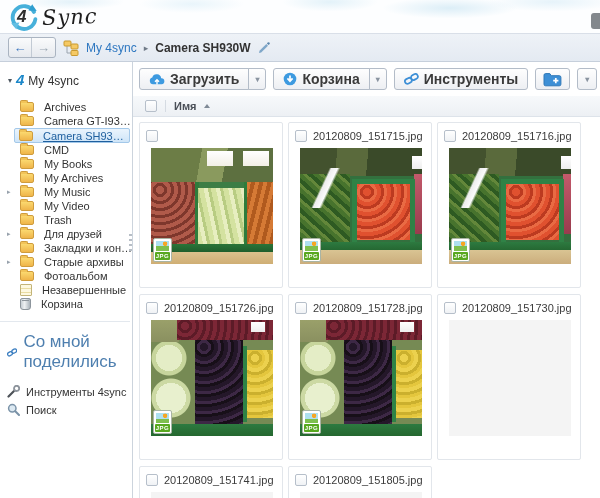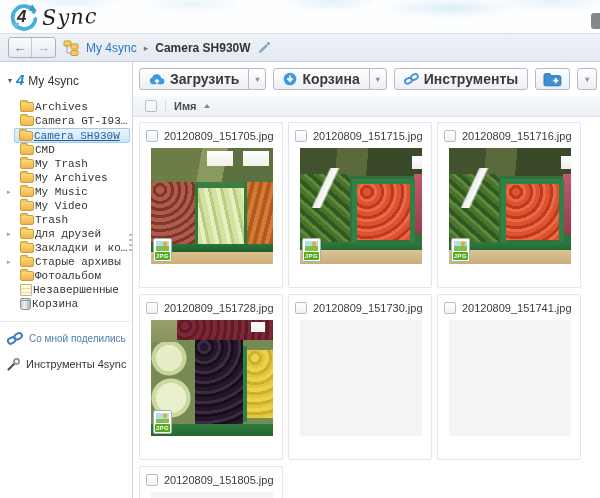--- a/index.html
+++ b/index.html
@@ -43,39 +43,39 @@
            position:relative;background:#fff;box-sizing:border-box;}
   .sidebar::after{content:"";position:absolute;right:0;top:172px;width:3px;height:20px;
            background:repeating-linear-gradient(#b7bec6 0 2px,transparent 2px 5px);}
   .root-row{display:flex;align-items:center;gap:4px;padding-left:8px;font-size:12px;color:#333;cursor:pointer;}
   .root-tri{font-size:8px;color:#4c565f;}
   .root-four{color:#1b87c9;font-weight:bold;font-style:italic;font-size:15px;margin-top:-2px;}
   .tree{list-style:none;margin:12px 0 0;padding:0;}
   .titem{height:14px;display:flex;align-items:center;padding-left:20px;font-size:11px;color:#333;
          position:relative;cursor:pointer;white-space:nowrap;}
   .exp{position:absolute;left:7px;font-size:7px;color:#98a2ad;}
-  .tlabel{margin-left:1px;overflow:hidden;text-overflow:ellipsis;font-family:Liberation Mono, monospace;}
+  .tlabel{margin-left:10px;overflow:hidden;text-overflow:ellipsis;}
   .titem.sel{background:linear-gradient(#eaf4fd,#cfe5f8);border:1px solid #a3c8e9;border-radius:2px;
              margin:0 2px 0 14px;padding-left:4px;height:15px;box-sizing:border-box;}
   .titem.sel .tlabel{color:#1e5f9e;text-decoration:underline;}
   .fico{flex:none;display:inline-block;}
   .fico.folder{width:14px;height:10px;background:linear-gradient(#fbd96f,#efb54a);
                border:1px solid #cf9c3d;border-radius:1px 2px 2px 2px;position:relative;box-sizing:border-box;}
   .fico.folder::before{content:"";position:absolute;top:-3px;left:-1px;width:6px;height:2px;
                background:#f2c459;border:1px solid #cf9c3d;border-bottom:none;border-radius:2px 2px 0 0;}
   .fico.notes{width:12px;height:12px;background:
                linear-gradient(#fdf8e0 0 3px,#e9dca2 3px 4px,#fdf8e0 4px 7px,#e9dca2 7px 8px,#fdf8e0 8px),
                #fdf8e0;border:1px solid #c3b479;border-radius:1px;box-sizing:border-box;}
   .fico.bin{width:11px;height:12px;background:linear-gradient(90deg,#c7ced4,#eef1f3 40%,#a9b2ba);
             border:1px solid #8d959c;border-radius:2px 2px 3px 3px;position:relative;box-sizing:border-box;}
   .fico.bin::before{content:"";position:absolute;top:1px;left:1px;right:1px;height:1px;background:#8d959c;}
   .shared-row{margin:10px 2px 0 0;border-top:1px solid #e3e8ee;padding:10px 0 0 7px;
-              display:flex;align-items:center;gap:6px;color:#4e7faf;font-size:10px;cursor:pointer;}
+              display:flex;align-items:center;gap:6px;color:#4e7faf;font-size:17px;cursor:pointer;}
   .tools{margin-top:13px;padding-left:7px;display:flex;flex-direction:column;gap:5px;}
-  .tool-row{display:flex;gap:6px;font-size:11px;color:#333;cursor:pointer;}
+  .tool-row{display:flex;align-items:center;gap:6px;font-size:11px;color:#333;cursor:pointer;}
 
   
   .content{flex:1;min-width:0;display:flex;flex-direction:column;overflow:hidden;background:#fff;}
   .toolbar{height:34px;flex:none;display:flex;align-items:center;gap:7px;padding:0 6px;}
   .tbgroup{display:flex;}
   .btn{display:inline-flex;align-items:center;gap:5px;height:22px;padding:0 9px;
        border:1px solid #b3bcc8;border-radius:3px;background:linear-gradient(#fefefe,#edeff3);
        font-size:14px;font-weight:bold;color:#3a3a3a;cursor:pointer;font-family:inherit;}
   .btn.main{border-radius:3px 0 0 3px;}
   .btn.caret{border-radius:0 3px 3px 0;margin-left:-1px;padding:0 6px;color:#8a94a0;font-size:8px;}
@@ -207,21 +207,21 @@
         <li class="titem sel">
           <span class="fico folder"></span>
           <span class="tlabel">Camera SH930W</span>
           </li>
         <li class="titem">
           <span class="fico folder"></span>
           <span class="tlabel">CMD</span>
           </li>
         <li class="titem">
           <span class="fico folder"></span>
-          <span class="tlabel">My Trash</span>
+          <span class="tlabel">My Books</span>
           </li>
         <li class="titem">
           <span class="fico folder"></span>
           <span class="tlabel">My Archives</span>
           </li>
         <li class="titem">
           <span class="exp">▸</span>
           <span class="fico folder"></span>
           <span class="tlabel">My Music</span>
           </li>
@@ -269,20 +269,27 @@
         </svg>
         <span>Со мной поделились</span>
       </div>
       <div class="tools">
         <div class="tool-row">
           <svg class="icon-svg" width="13" height="13" viewBox="0 0 13 13">
             <path d="M1.5 11.5 L7.5 5.5" stroke="#4d5258" stroke-width="2.2" stroke-linecap="round"></path>
             <circle cx="9.6" cy="3.4" r="2.6" fill="none" stroke="#8d949c" stroke-width="1.8"></circle>
           </svg>
           <span>Инструменты 4sync</span>
+        </div>
+        <div class="tool-row">
+          <svg class="icon-svg" width="13" height="13" viewBox="0 0 13 13">
+            <circle cx="5.3" cy="5.3" r="3.7" fill="#dce9f2" stroke="#7b93a8" stroke-width="1.5"></circle>
+            <path d="M8.3 8.3 L12 12" stroke="#7b93a8" stroke-width="2" stroke-linecap="round"></path>
+          </svg>
+          <span>Поиск</span>
         </div>
       </div>
     </div>
 
     <div class="content">
 
       <div class="toolbar">
         <span class="tbgroup">
           <button class="btn main">
             <svg class="icon-svg" width="16" height="12" viewBox="0 0 20 15">
@@ -326,21 +333,20 @@
         <span class="vsep"></span>
         <span class="colname">Имя</span>
         <span class="sort-asc"></span>
       </div>
 
       <div class="grid">
 
         <div class="card">
           <div class="card-head">
             <span class="cb"></span>
-            <span class="fname">20120809_151705.jpg</span>
           </div>
           <div class="thumb" data-scene="market-a">
             <span class="jpgbadge">
               <span class="jpgimg"></span>
               <span class="jpgtxt">JPG</span>
             </span>
           </div>
         </div>
 
 
@@ -363,37 +369,49 @@
             <span class="fname">20120809_151716.jpg</span>
           </div>
           <div class="thumb" data-scene="market-b">
             <span class="jpgbadge">
               <span class="jpgimg"></span>
               <span class="jpgtxt">JPG</span>
             </span>
           </div>
         </div>
 
-
-        <div class="card">
-          <div class="card-head">
-            <span class="cb"></span>
-            <span class="fname">20120809_151728.jpg</span>
+        <div class="card">
+          <div class="card-head">
+            <span class="cb"></span>
+            <span class="fname">20120809_151726.jpg</span>
           </div>
           <div class="thumb" data-scene="market-c">
             <span class="jpgbadge">
               <span class="jpgimg"></span>
               <span class="jpgtxt">JPG</span>
             </span>
           </div>
         </div>
 
         <div class="card">
           <div class="card-head">
             <span class="cb"></span>
+            <span class="fname">20120809_151728.jpg</span>
+          </div>
+          <div class="thumb" data-scene="market-c">
+            <span class="jpgbadge">
+              <span class="jpgimg"></span>
+              <span class="jpgtxt">JPG</span>
+            </span>
+          </div>
+        </div>
+
+        <div class="card">
+          <div class="card-head">
+            <span class="cb"></span>
             <span class="fname">20120809_151730.jpg</span>
           </div>
           <div class="thumb" data-scene="hidden">
             
           </div>
         </div>
 
         <div class="card">
           <div class="card-head">
             <span class="cb"></span>

